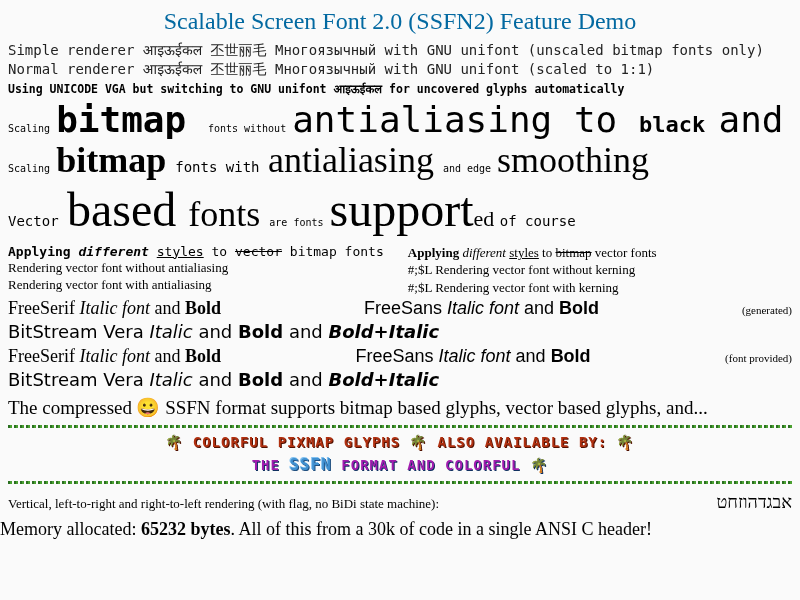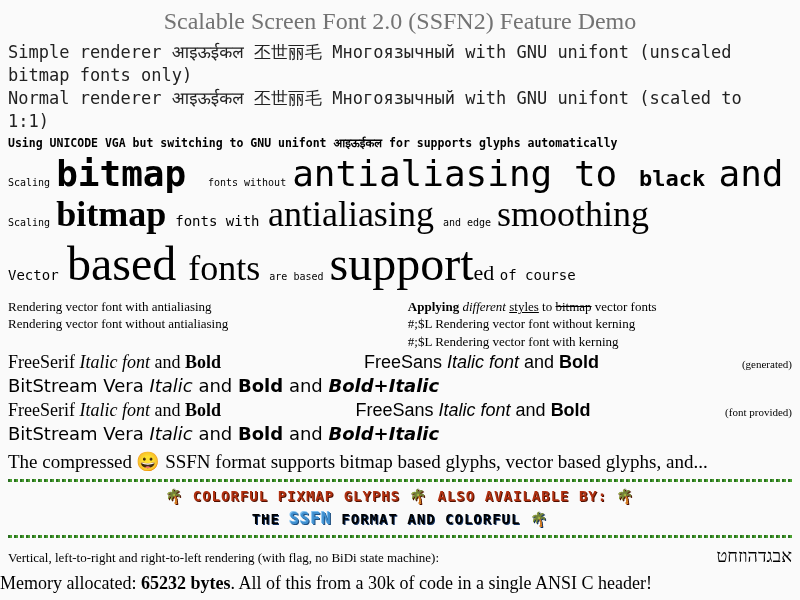--- a/index.html
+++ b/index.html
@@ -9,24 +9,24 @@
     background: #fafafa;
     font-family: Georgia, serif;
     overflow: hidden;
     position: relative;
   }
   .title {
     text-align: center;
     font-size: 24px;
     font-family: Georgia, serif;
     padding: 8px 0 6px;
-    color: #737373;
+    color: #0369a1;
   }
   .small-line {
-    font-size: 17px;
+    font-size: 14px;
     font-family: monospace;
     color: #222;
     padding: 0 8px;
     line-height: 1.35;
   }
   .bold-mono {
     font-family: monospace;
     font-size: 11.5px;
     font-weight: bold;
     color: #000;
@@ -80,21 +80,21 @@
   .pixmap-banner {
     padding: 2px 8px;
     text-align: center;
     font-family: monospace;
     font-weight: bold;
     font-size: 14px;
     letter-spacing: 1px;
     line-height: 1.5;
   }
   .px-red { color: #b03010; text-shadow: 1px 1px 0 #501000; }
-  .px-blue { color: #000000; text-shadow: 1px 1px 0 #103060; }
+  .px-blue { color: #a21caf; text-shadow: 1px 1px 0 #103060; }
   .px-ssfn {
     color: #4090d0;
     font-size: 16px;
     text-shadow: 1px 1px 0 #205080, -1px -1px 0 #80c0f0;
   }
   .rtl-line {
     padding: 6px 8px 0;
     font-size: 13px;
     display: flex;
     justify-content: space-between;
@@ -115,39 +115,42 @@
   }
 </style>
 </head>
 <body>
 
 <div class="title">Scalable Screen Font 2.0 (SSFN2) Feature Demo</div>
 
 <div class="small-line">Simple renderer आइऊईकल 丕世丽毛 Многоязычный with GNU unifont (unscaled bitmap fonts only)</div>
 <div class="small-line">Normal renderer आइऊईकल 丕世丽毛 Многоязычный with GNU unifont (scaled to 1:1)</div>
 <div class="bold-mono">
-  <span>Using UNICODE VGA but switching to GNU unifont </span><span>आइऊईकल</span><span> for supports glyphs automatically</span>
+  <span>Using UNICODE VGA but switching to GNU unifont </span><span>आइऊईकल</span><span> for uncovered glyphs automatically</span>
 </div>
 
 <div class="bigline">
   <span class="w-tiny">Scaling </span><span class="w-big bold" style="font-family:monospace">bitmap </span><span class="w-tiny">fonts without </span><span class="w-big" style="font-family:monospace">antialiasing to </span><span class="w-med bold" style="font-family:monospace">black </span><span class="w-big" style="font-family:monospace">and </span>
 </div>
 
 <div class="bigline">
   <span class="w-tiny">Scaling </span><span class="w-big bold">bitmap </span><span class="w-small">fonts with </span><span class="w-big">antialiasing </span><span class="w-tiny">and edge </span><span class="w-big">smoothing</span>
 </div>
 
 <div class="bigline" style="margin:8px 0 6px">
-  <span class="w-small">Vector </span><span class="w-huge">based </span><span class="w-big">fonts </span><span class="w-tiny">are based </span><span class="w-huge">support</span><span class="w-med">ed </span><span class="w-small">of course</span>
+  <span class="w-small">Vector </span><span class="w-huge">based </span><span class="w-big">fonts </span><span class="w-tiny">are fonts </span><span class="w-huge">support</span><span class="w-med">ed </span><span class="w-small">of course</span>
 </div>
 
 <div class="cols">
   <div class="col">
+    <div class="bitmap-font">
+      <span class="bold">Applying </span><span class="bold ital">different</span><span> </span><span class="under">styles</span><span> to </span><span class="strike">vector</span><span> bitmap fonts</span>
+    </div>
+    <div class="serif-line">Rendering vector font without antialiasing</div>
     <div class="serif-line">Rendering vector font with antialiasing</div>
-    <div class="serif-line">Rendering vector font without antialiasing</div>
   </div>
   <div class="col">
     <div class="serif-line">
       <span class="bold">Applying </span><span class="ital">different</span><span> </span><span class="under">styles</span><span> to </span><span class="strike">bitmap</span><span> vector fonts</span>
     </div>
     <div class="serif-line">#;$L Rendering vector font without kerning</div>
     <div class="serif-line">#;$L Rendering vector font with kerning</div>
   </div>
 </div>
 

